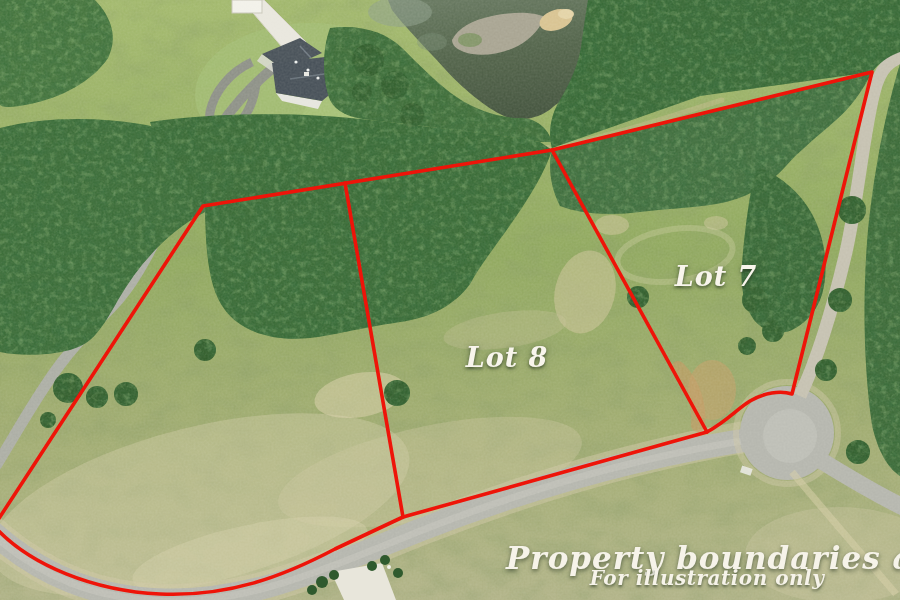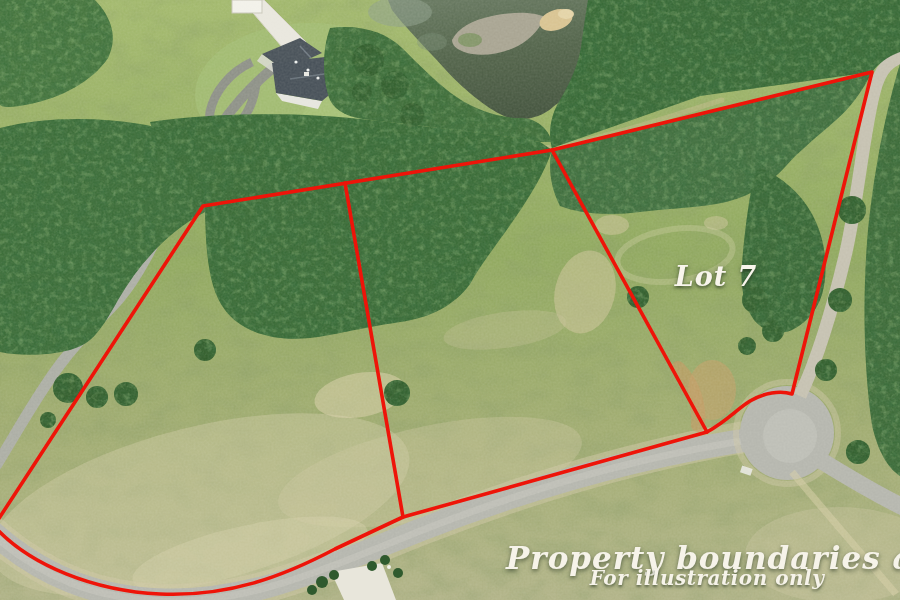--- a/index.html
+++ b/index.html
@@ -198,16 +198,17 @@
   </g>
 
   <g fill="none" stroke="#ee1409" stroke-width="3.6" stroke-linejoin="round" stroke-linecap="round">
     <path d="M 203,206 L -6,526 C 30,566 95,591 160,594 C 228,597 282,577 335,549 L 403,517 L 707,432 C 727,421 737,409 750,401 C 764,393 780,390 792,394 L 872,72 L 552,150 Z"></path>
     <path d="M 345,183 L 403,517"></path>
     <path d="M 552,150 L 707,432"></path>
   </g>
 </svg>
 
   <div class="overlay-label" id="lot7-label">Lot 7</div>
+  <div class="overlay-label" id="lot8-label">Lot 8</div>
 
   <div class="disclaimer-1">Property boundaries are approximate</div>
   <div class="disclaimer-2">For illustration only</div>
 </div>
 
 </body></html>

